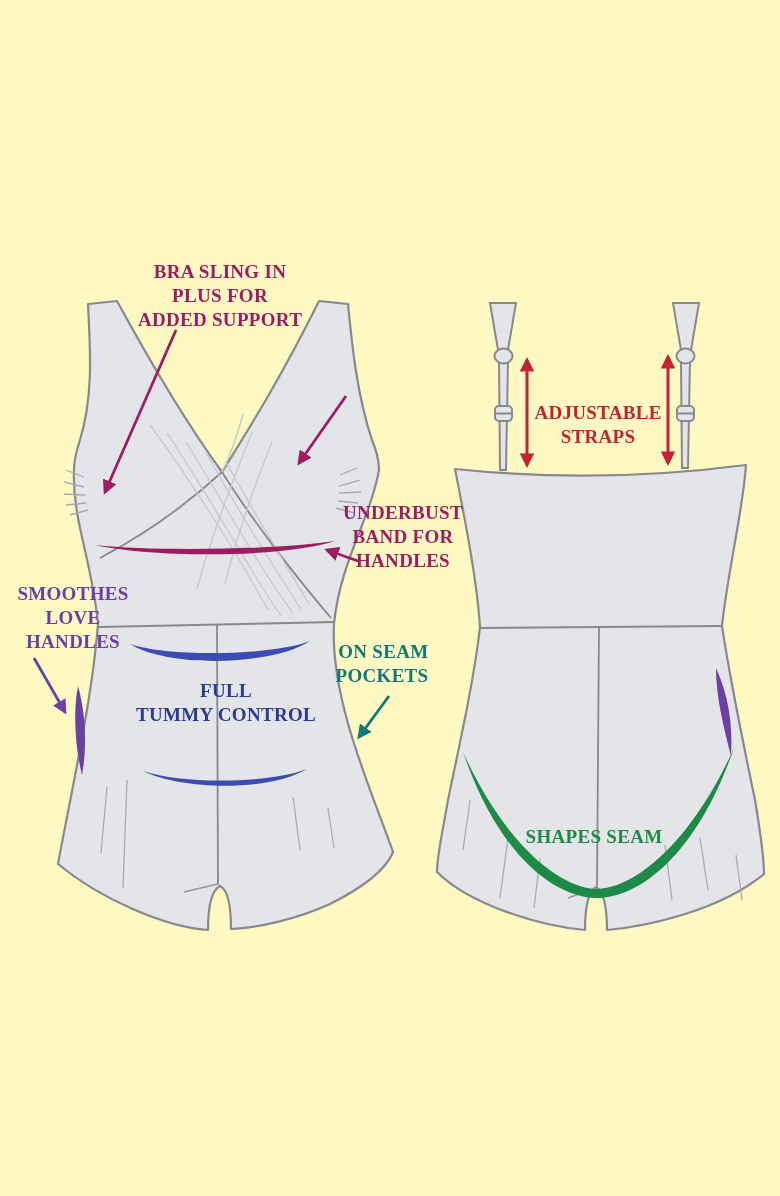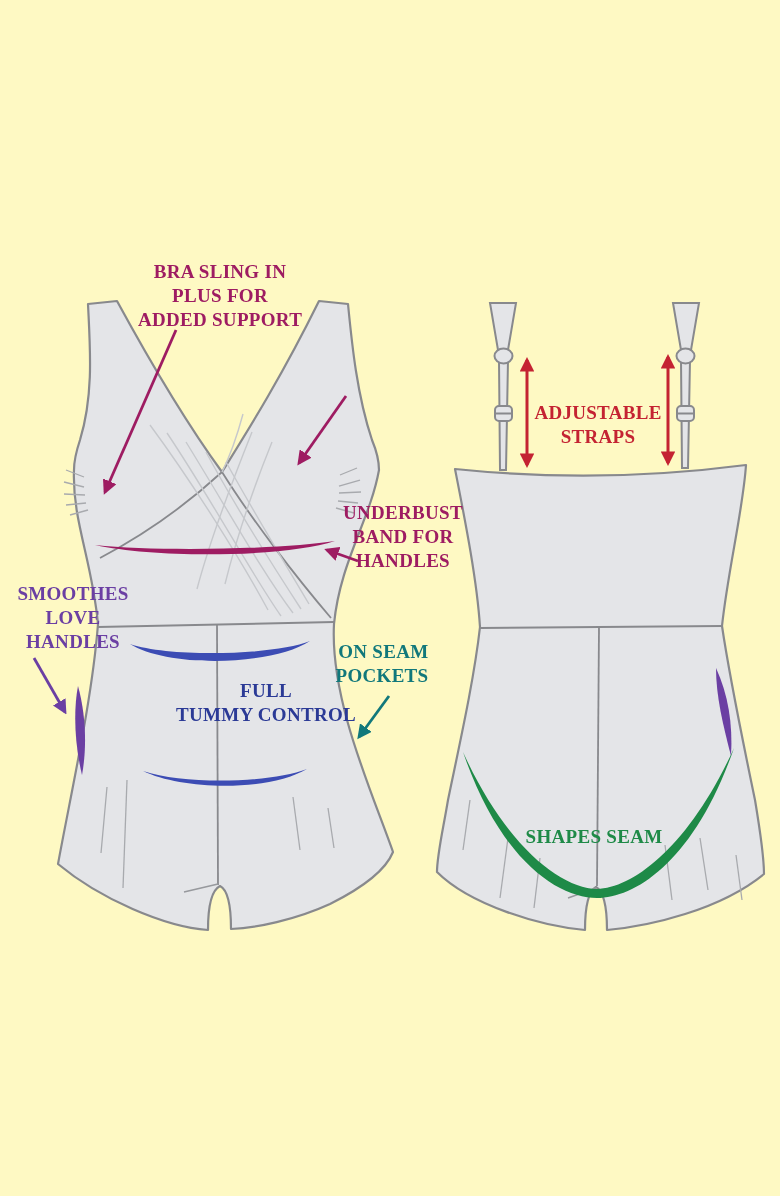--- a/index.html
+++ b/index.html
@@ -9,21 +9,21 @@
   }
   #art{position:absolute;left:0;top:0;}
   .lbl{
     position:absolute;transform:translateX(-50%);
     width:max-content;text-align:center;white-space:pre-line;
     font-weight:700;font-size:19px;line-height:24px;letter-spacing:0.3px;
   }
   .c-magenta{color:var(--magenta);}
   .c-red{color:var(--red);}
   .c-purple{color:var(--purple);}
-  .c-navy{color:var(--navy);margin-left:40px;}
+  .c-navy{color:var(--navy);}
   .c-teal{color:var(--teal);}
   .c-green{color:var(--green);}
 </style>
 </head>
 <body>
 
 <div id="canvas">
 
   <svg id="art" width="780" height="1196" viewBox="0 0 780 1196">
     <defs>

